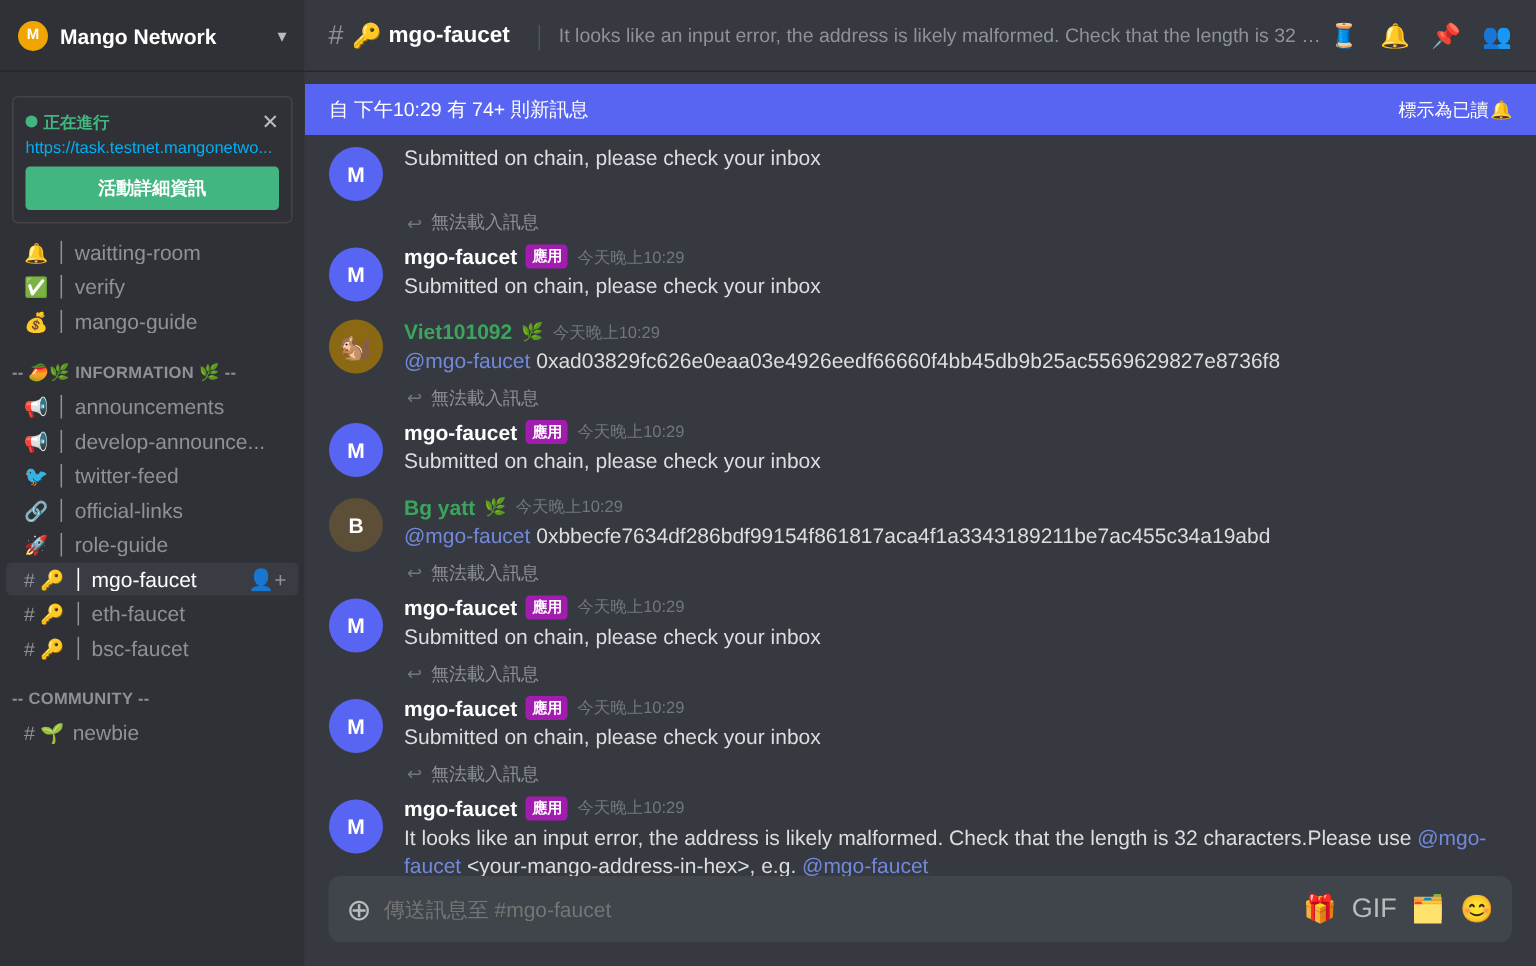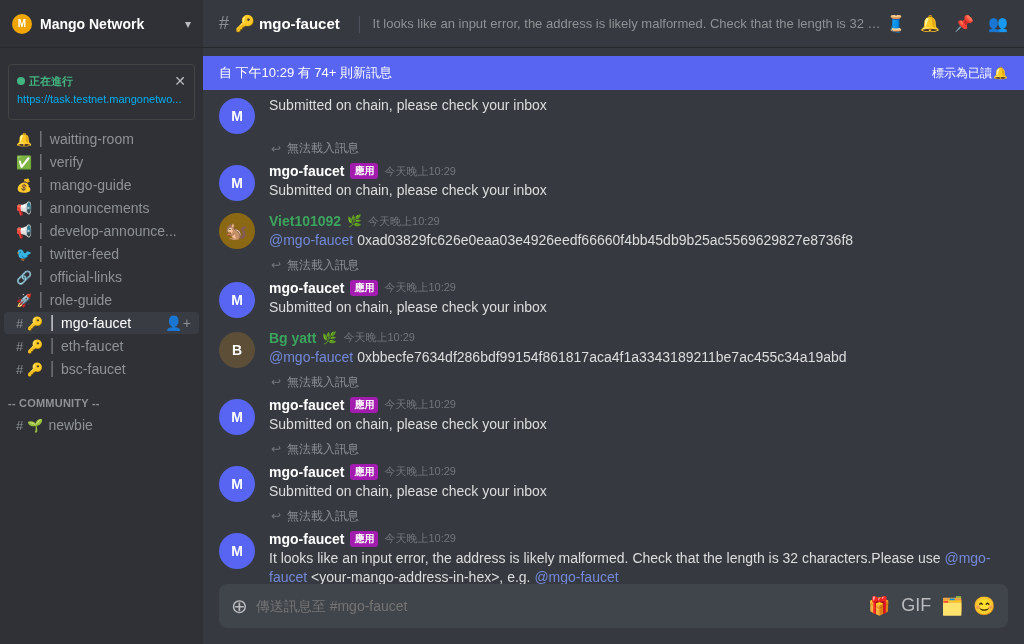--- a/index.html
+++ b/index.html
@@ -273,35 +273,37 @@
 
   <div id="sidebar-content">
 
     <div class="activity-banner">
       <div class="activity-status">
         <div class="activity-dot"></div>
         <span class="activity-label">正在進行</span>
         <span class="activity-close">✕</span>
       </div>
       <a class="activity-link">https://task.testnet.mangonetwo...</a>
+      <button class="activity-btn">活動詳細資訊</button>
     </div>
 
     <div class="channel-item">
       <span class="ch-icon">🔔</span>
       <span class="ch-name">│ waitting-room</span>
     </div>
     <div class="channel-item">
       <span class="ch-icon">✅</span>
       <span class="ch-name">│ verify</span>
     </div>
     <div class="channel-item">
       <span class="ch-icon">💰</span>
       <span class="ch-name">│ mango-guide</span>
     </div>
 
+    <div class="channel-category">-- 🥭🌿 INFORMATION 🌿 --</div>
     <div class="channel-item">
       <span class="ch-icon">📢</span>
       <span class="ch-name">│ announcements</span>
     </div>
     <div class="channel-item">
       <span class="ch-icon">📢</span>
       <span class="ch-name">│ develop-announce...</span>
     </div>
     <div class="channel-item">
       <span class="ch-icon">🐦</span>

